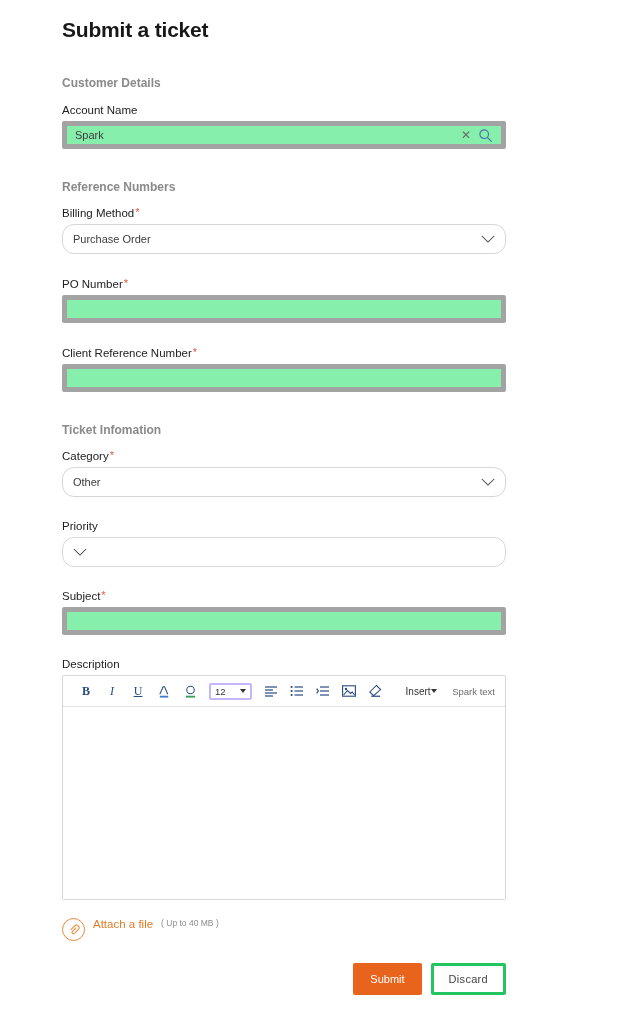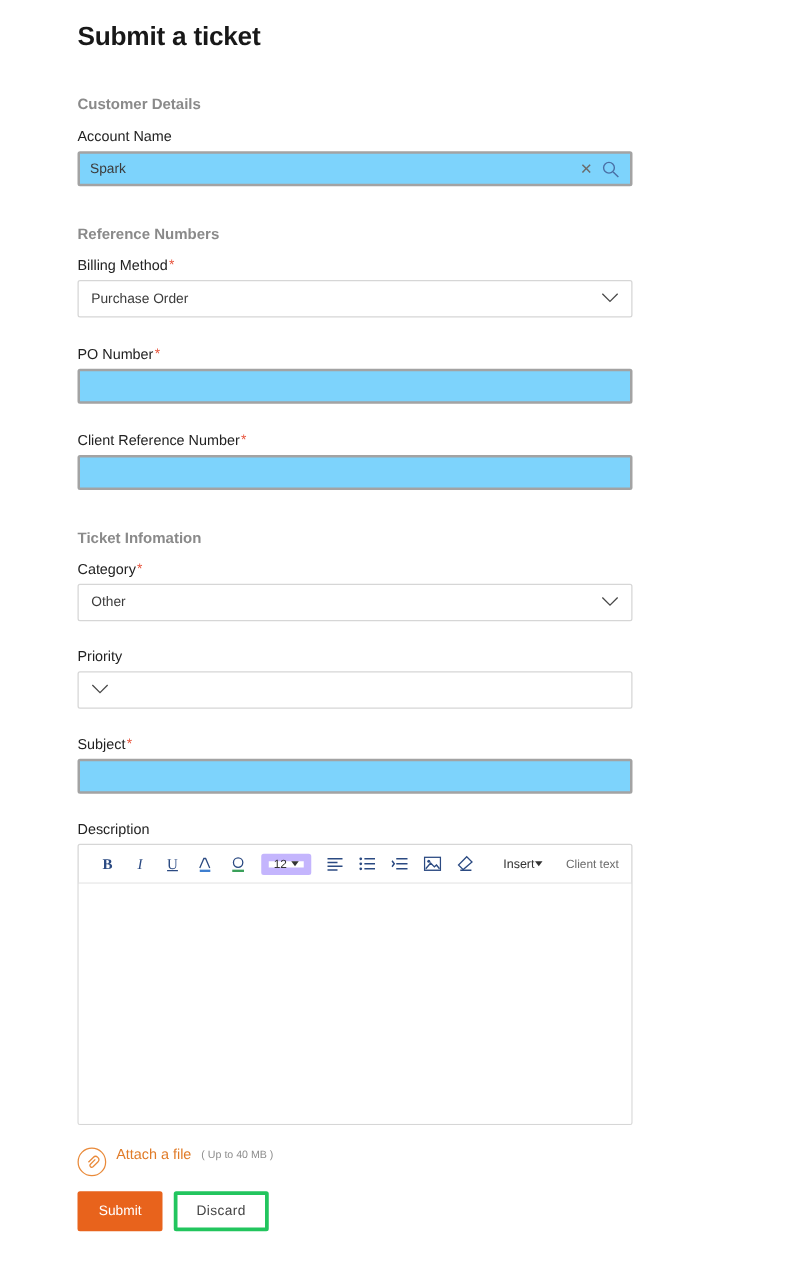--- a/index.html
+++ b/index.html
@@ -42,23 +42,23 @@
   .req {
     color: #e8563f;
     font-size: 11px;
     margin-left: 1px;
     vertical-align: top;
     line-height: 11px;
   }
   .input-box {
     position: relative;
     height: 28px;
-    border: 2px solid #a3a3a3;
+    border: 5px solid #a3a3a3;
     border-radius: 2px;
-    background: #7dd3fc;
+    background: #86efac;
     display: flex;
     align-items: center;
     padding: 0 8px;
   }
   .input-box .val {
     font-size: 11px;
     color: #3c3c3c;
     flex: 1;
     white-space: nowrap;
     overflow: hidden;
@@ -69,21 +69,21 @@
     color: #6b6b6b;
     margin-right: 7px;
     cursor: pointer;
     line-height: 1;
   }
   .search-ico { width: 15px; height: 15px; display: block; }
   .select-box {
     position: relative;
     height: 30px;
     border: 1px solid #d6d6d6;
-    border-radius: 2px;
+    border-radius: 12px;
     background: #fff;
     display: flex;
     align-items: center;
     padding: 0 10px;
   }
   .select-box .val {
     font-size: 11px;
     color: #3c3c3c;
     flex: 1;
   }
@@ -112,28 +112,28 @@
     width: 26px;
     height: 24px;
     display: flex;
     align-items: center;
     justify-content: center;
     font-size: 12px;
     color: #2b4a82;
     cursor: pointer;
   }
   .size-pill {
-    border: 6px solid #c4b5fd;
+    border: 2px solid #c4b5fd;
     border-radius: 2px;
     height: 17px;
     min-width: 32px;
     display: flex;
     align-items: center;
     justify-content: center;
-    gap: 3px;
+    gap: 14px;
     font-size: 9.5px;
     color: #333;
     padding: 0 4px;
     margin: 0 6px;
     cursor: pointer;
   }
   .caret-sm {
     width: 0; height: 0;
     border-left: 3px solid transparent;
     border-right: 3px solid transparent;
@@ -177,23 +177,23 @@
     font-size: 11.5px;
     color: #e07b28;
     cursor: pointer;
   }
   .attach-hint {
     font-size: 8.5px;
     color: #8c8c8c;
   }
   .actions {
     display: flex;
-    justify-content: flex-start;
+    justify-content: flex-end;
     gap: 9px;
-    margin-top: 12px;
+    margin-top: 22px;
   }
   .btn-submit {
     background: #e8631c;
     color: #fff;
     font-size: 11px;
     border: none;
     border-radius: 2px;
     padding: 7px 17px;
     cursor: pointer;
     font-family: "Liberation Sans", sans-serif;
@@ -371,21 +371,21 @@
         <div class="tb-btn">
           <svg width="15" height="14" viewBox="0 0 16 14">
             <path d="M10 1 L14.5 5.5 L7 12 L3 8 Z" fill="none" stroke="#2b4a82" stroke-width="1.1"></path>
             <line x1="4.5" y1="12.6" x2="14" y2="12.6" stroke="#2b4a82" stroke-width="1.3"></line>
           </svg>
         </div>
         <div class="insert-btn">
           <span>Insert</span>
           <span class="caret-sm"></span>
         </div>
-        <div class="plain-text">Client text</div>
+        <div class="plain-text">Spark text</div>
       </div>
       <div class="editor-body"></div>
     </div>
   </div>
 
   <div class="attach-row">
     <span class="clip-circle">
       <svg width="12" height="12" viewBox="0 0 14 14" fill="none" stroke="#e98a3a" stroke-width="1.2">
         <path d="M9.6 4.1 L5.1 8.6 a1.7 1.7 0 0 0 2.4 2.4 L12 6.5 a3 3 0 0 0 -4.3 -4.2 L3.2 6.8"></path>
       </svg>

